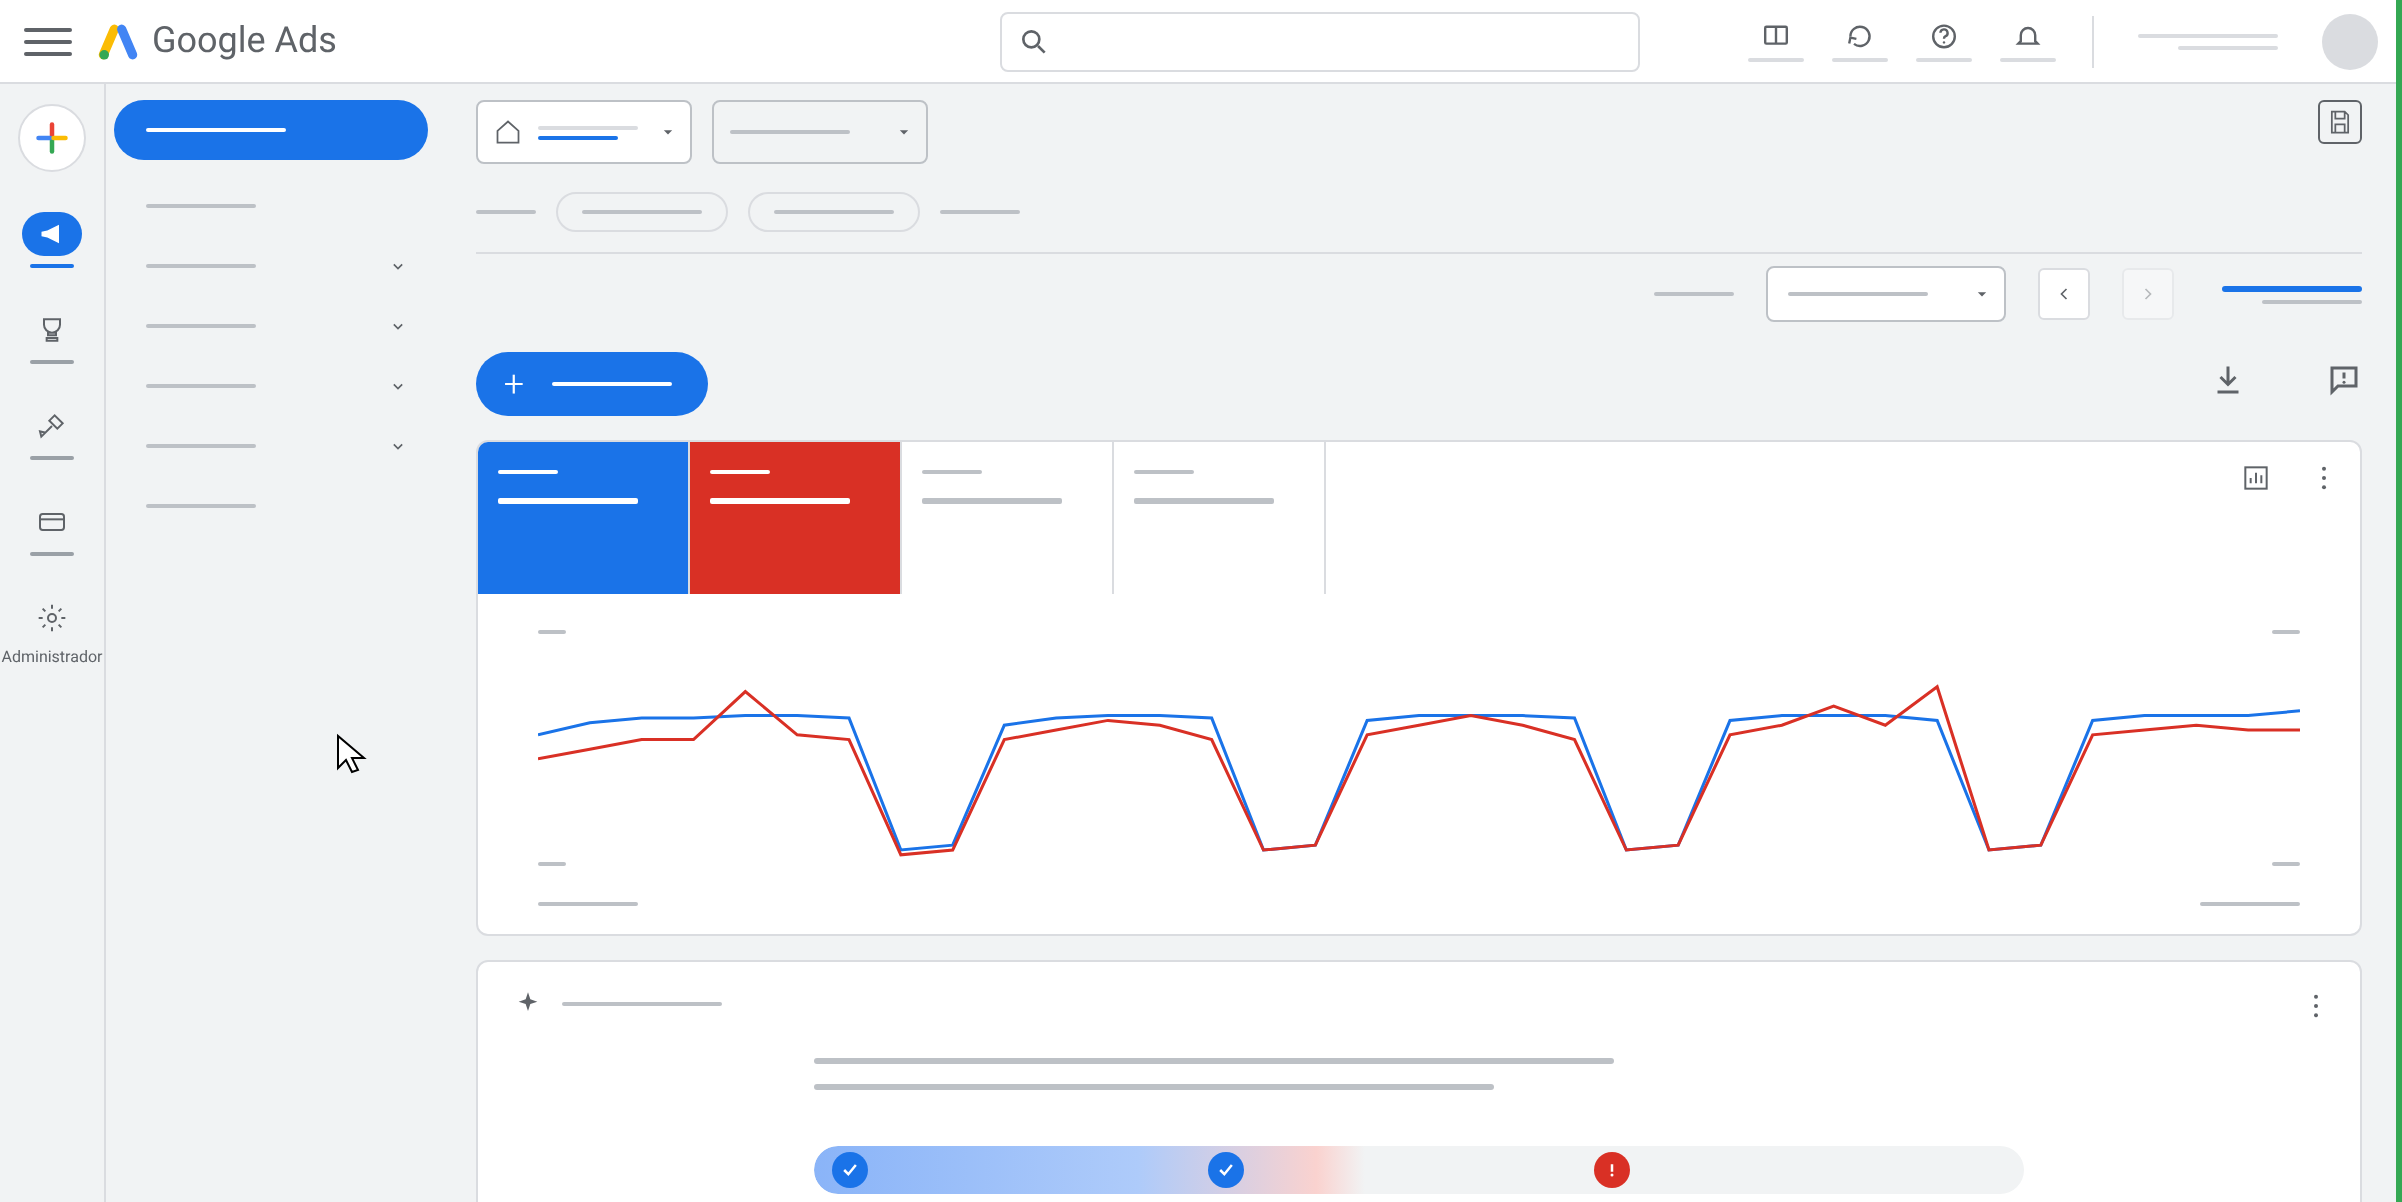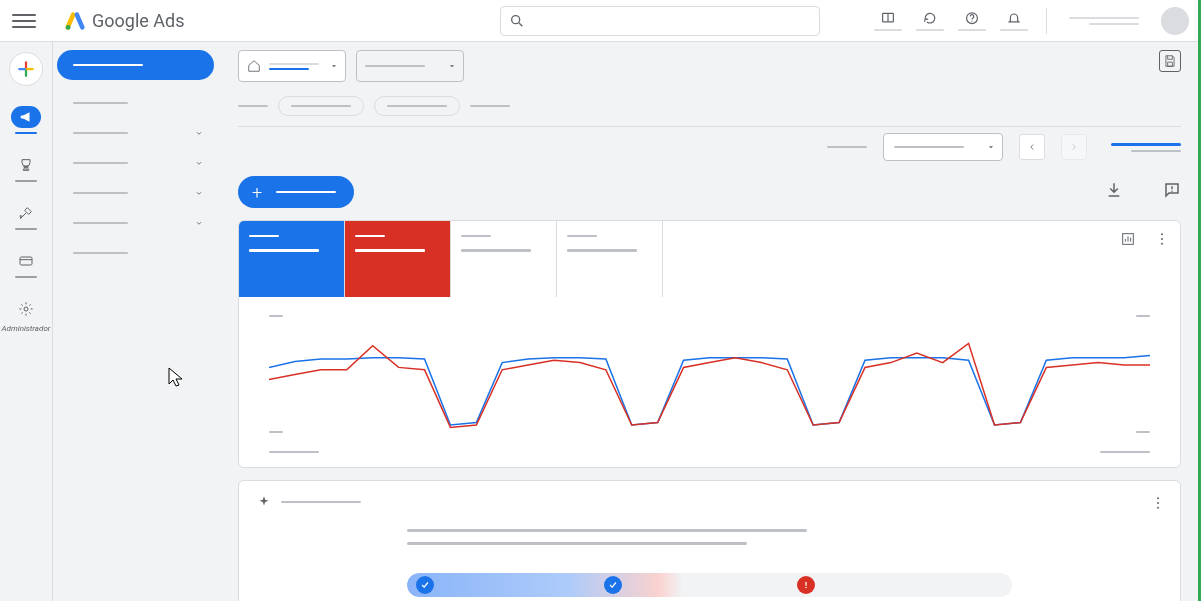--- a/index.html
+++ b/index.html
@@ -1,19 +1,19 @@
 <!DOCTYPE html>
 <html><head>
 <meta charset="utf-8">
 <style>
 * { margin: 0; padding: 0; box-sizing: border-box; font-family: -apple-system, BlinkMacSystemFont, "Segoe UI", Roboto, Arial, sans-serif; }
 body { background: #f1f3f4; width: 1201px; height: 601px; overflow: hidden; position: relative; }
 
 
-.topbar { height: 42px; background: #fff; border-bottom: 1px solid #dadce0; display: flex; align-items: center; padding: 0 12px; gap: 28px; position: relative; }
+.topbar { height: 42px; background: #fff; border-bottom: 1px solid #dadce0; display: flex; align-items: center; padding: 0 12px; gap: 12px; position: relative; }
 .menu-btn { width: 24px; height: 24px; display: flex; flex-direction: column; justify-content: center; gap: 4px; cursor: pointer; }
 .menu-btn span { height: 2px; background: #5f6368; border-radius: 1px; }
 .logo-wrap { display: flex; align-items: center; gap: 6px; }
 .product-name { font-size: 18px; color: #5f6368; }
 .searchbox { position: absolute; left: 500px; width: 320px; height: 30px; background: #fff; border: 1px solid #dadce0; border-radius: 4px; display: flex; align-items: center; padding: 0 8px; gap: 8px; }
 .search-icon-svg { width: 16px; height: 16px; }
 .search-input { flex: 1; border: none; outline: none; font-size: 13px; }
 .top-icons { position: absolute; right: 12px; display: flex; align-items: center; gap: 22px; }
 .top-icon { width: 20px; height: 20px; display: flex; align-items: center; justify-content: center; cursor: pointer; flex-direction: column; }
 .top-icon-bar { width: 28px; height: 2px; background: #dadce0; border-radius: 1px; margin-top: 4px; }
@@ -23,21 +23,21 @@
 .avatar { width: 28px; height: 28px; border-radius: 50%; background: #dadce0; }
 
 
 .leftrail { position: absolute; left: 0; top: 42px; bottom: 0; width: 53px; background: #f1f3f4; border-right: 1px solid #dadce0; display: flex; flex-direction: column; align-items: center; padding-top: 10px; gap: 20px; }
 .rail-create { width: 34px; height: 34px; border-radius: 50%; background: #fff; border: 1px solid #dadce0; display: flex; align-items: center; justify-content: center; position: relative; }
 .rail-item { width: 34px; display: flex; flex-direction: column; align-items: center; gap: 4px; cursor: pointer; }
 .rail-icon-box { width: 30px; height: 22px; border-radius: 11px; display: flex; align-items: center; justify-content: center; }
 .rail-icon-box.active { background: #1a73e8; }
 .rail-label-line { width: 22px; height: 2px; background: #9aa0a6; border-radius: 1px; }
 .rail-label-line.active { background: #1a73e8; }
-.rail-admin-label { font-size: 8px; color: #5f6368; font-style: italic; }
+.rail-admin-label { font-size: 8px; color: #5f6368; }
 
 
 .sidepanel { position: absolute; left: 53px; top: 42px; bottom: 0; width: 165px; background: #f1f3f4; padding: 8px 4px; }
 .side-pill { height: 30px; background: #1a73e8; border-radius: 15px; display: flex; align-items: center; padding: 0 16px; margin-bottom: 8px; }
 .side-pill .ph-line { background: #fff; width: 70px; }
 .side-row { height: 30px; display: flex; align-items: center; justify-content: space-between; padding: 0 10px 0 16px; cursor: pointer; }
 .side-row .ph-line { width: 55px; background: #bdc1c6; }
 .chev-down { width: 10px; height: 10px; }
 
 

